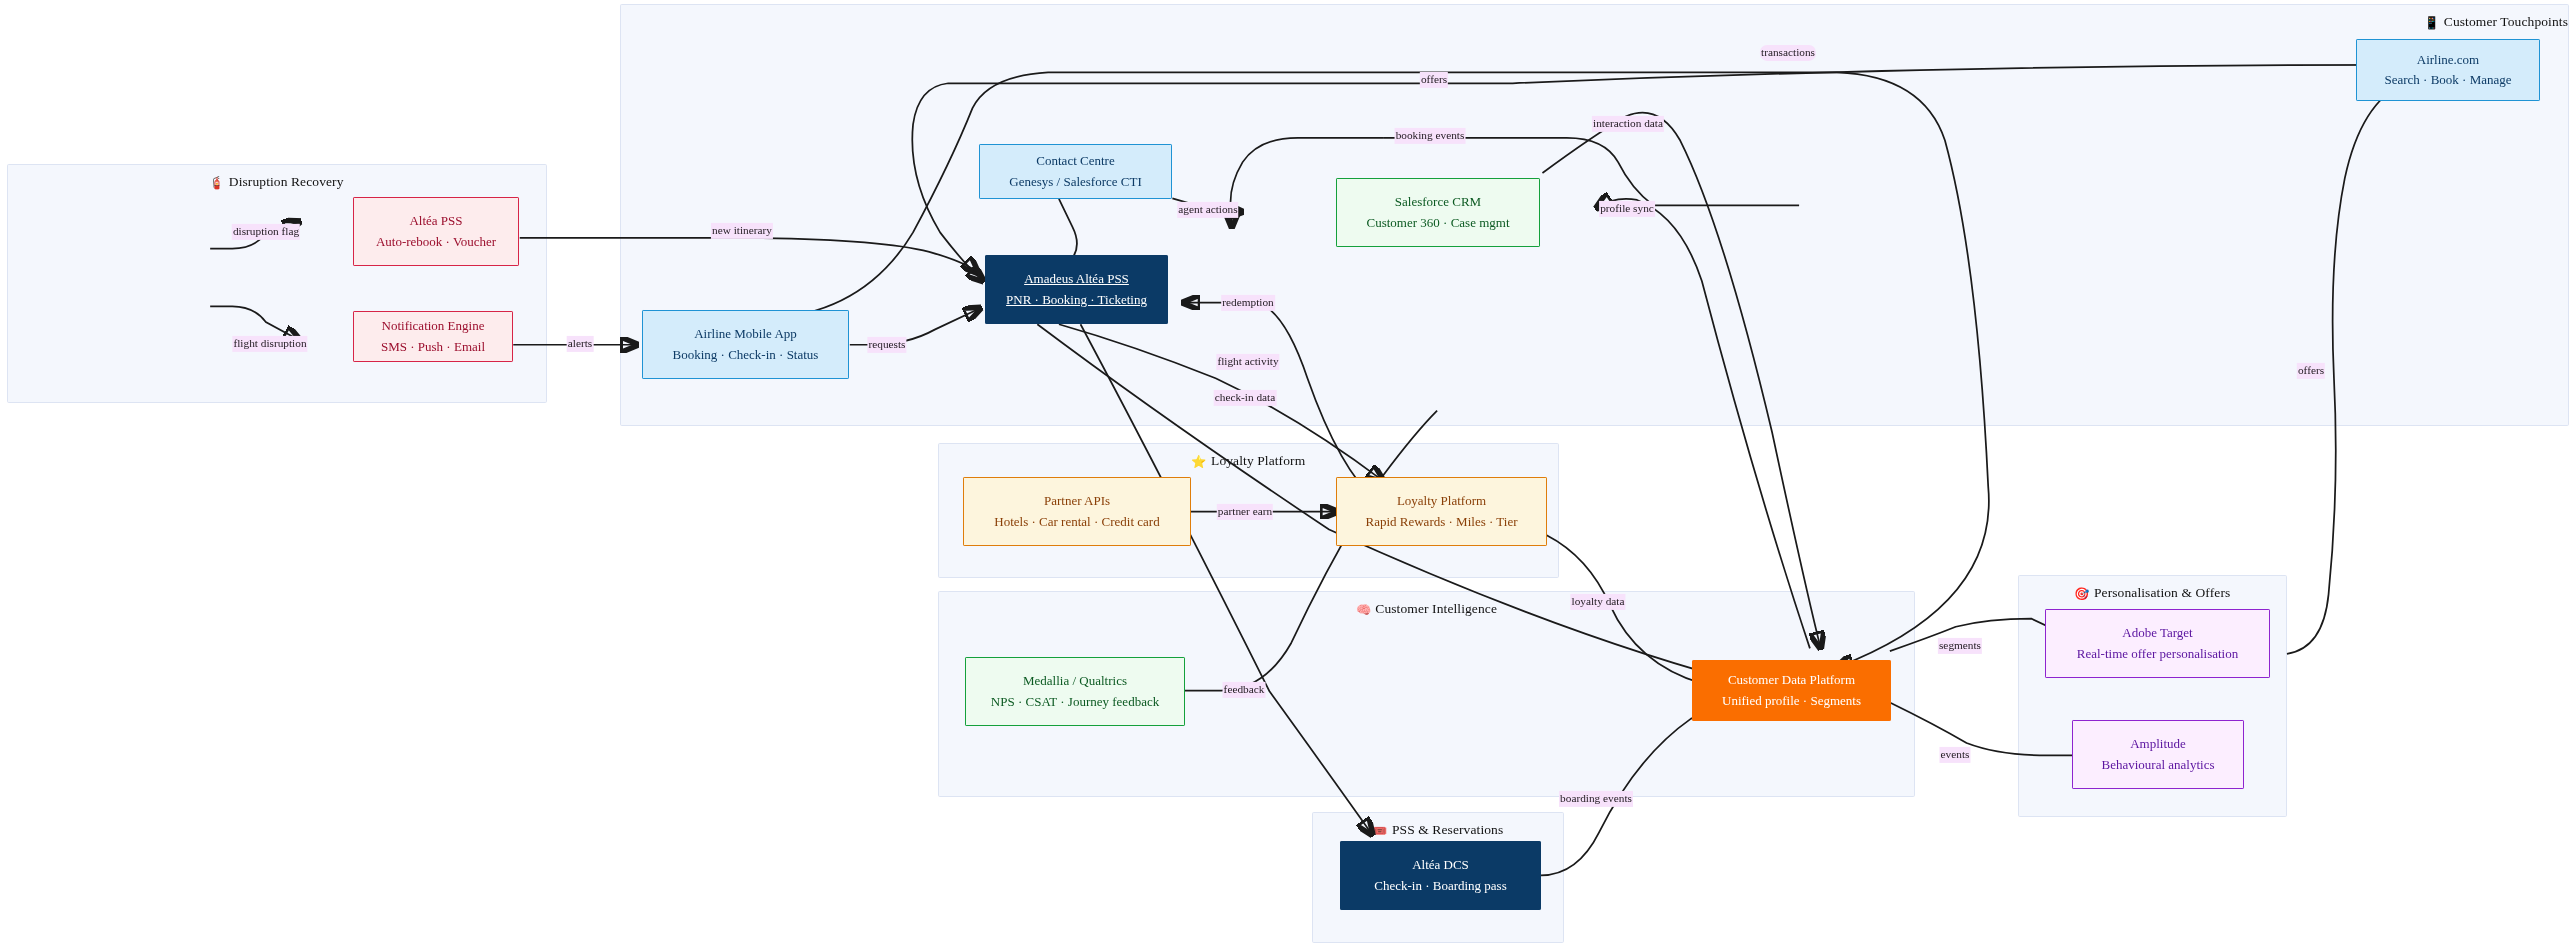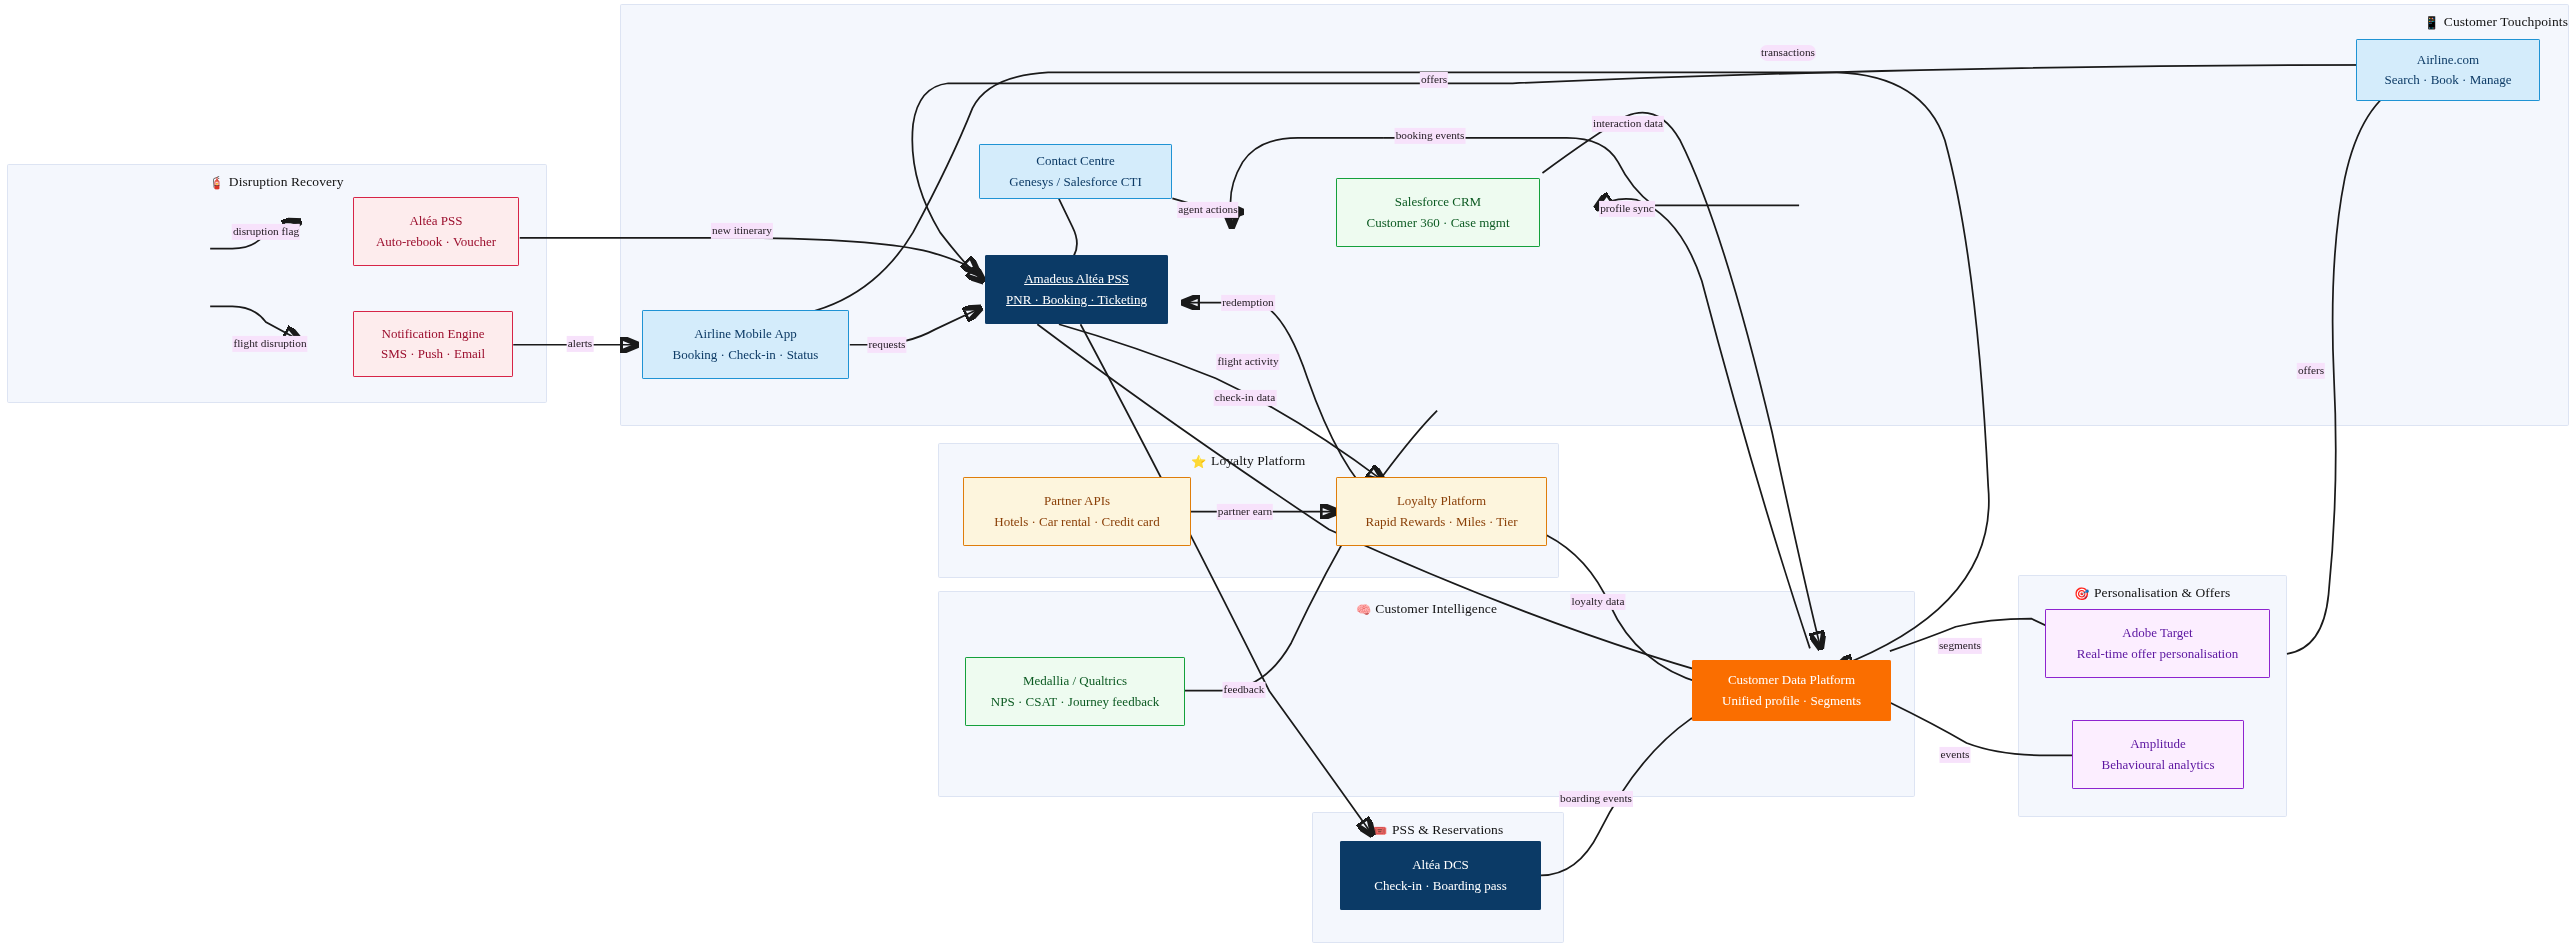--- a/index.html
+++ b/index.html
@@ -183,21 +183,21 @@
 
     <path d="M3498,1300 Q3580,1340 3640,1375 Q3700,1398 3790,1398 L3880,1398" marker-end="url(#ah)"></path>
   </svg>
 
 
   <div class="node n-red" style="left:353px; top:197px; width:166px; height:69px;">
     <div class="l1">Altéa PSS</div>
     <div class="l2">Auto-rebook · Voucher</div>
   </div>
 
-  <div class="node n-red" style="left:353px; top:311px; width:160px; height:66px;">
+  <div class="node n-red" style="left:353px; top:311px; width:160px; height:51px;">
     <div class="l1">Notification Engine</div>
     <div class="l2">SMS · Push · Email</div>
   </div>
 
   <div class="node n-blue" style="left:642px; top:310px; width:207px; height:69px;">
     <div class="l1">Airline Mobile App</div>
     <div class="l2">Booking · Check-in · Status</div>
   </div>
 
   <div class="node n-blue" style="left:979px; top:144px; width:193px; height:55px;">

